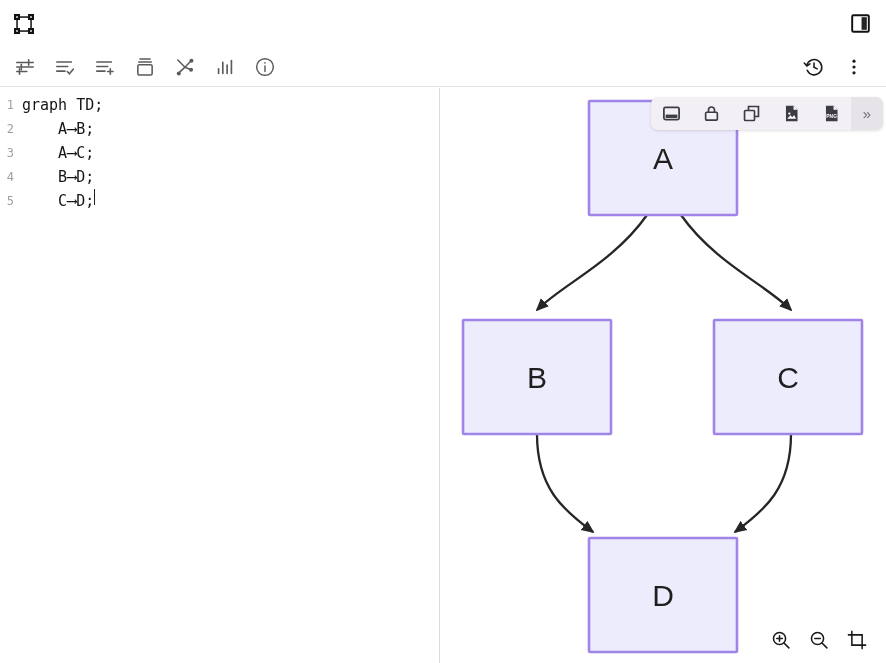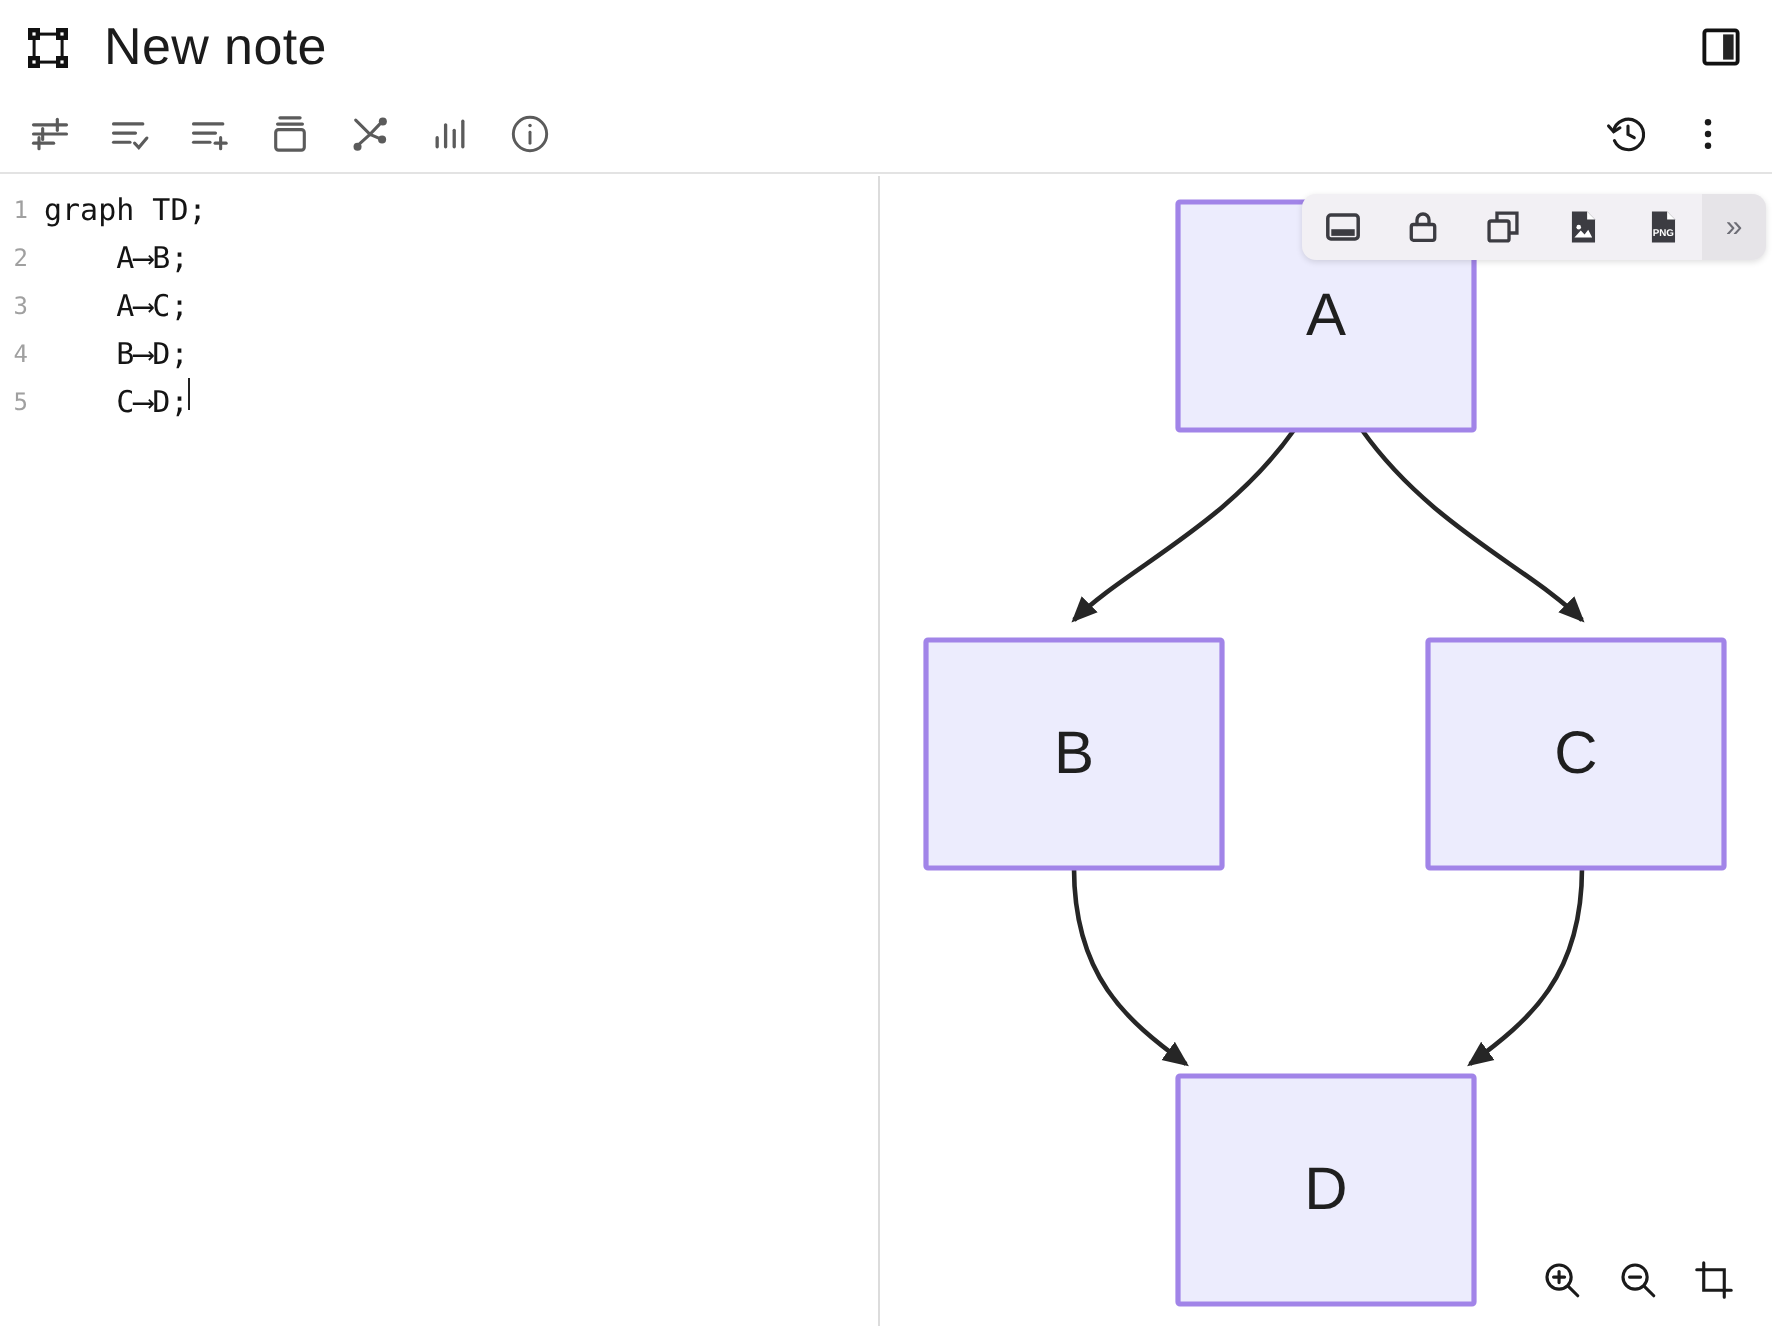--- a/index.html
+++ b/index.html
@@ -108,21 +108,20 @@
         <rect x="4.2" y="4.2" width="1.6" height="1.6" fill="#fff"></rect>
         <rect x="18.2" y="4.2" width="1.6" height="1.6" fill="#fff"></rect>
         <rect x="4.2" y="18.2" width="1.6" height="1.6" fill="#fff"></rect>
         <rect x="18.2" y="18.2" width="1.6" height="1.6" fill="#fff"></rect>
         <rect x="8" y="4.3" width="8" height="1.5" fill="#111"></rect>
         <rect x="8" y="18.3" width="8" height="1.5" fill="#111"></rect>
         <rect x="4.3" y="8" width="1.5" height="8" fill="#111"></rect>
         <rect x="18.3" y="8" width="1.5" height="8" fill="#111"></rect>
       </svg>
     </span>
-    <div class="note-title">New note</div>
     <div class="header-right">
       <span class="panel-toggle">
         <svg width="21" height="21" viewBox="0 0 24 24">
           <rect x="2.5" y="2.5" width="19" height="19" rx="1.5" fill="none" stroke="#111" stroke-width="2.2"></rect>
           <rect x="13.2" y="4.8" width="6" height="14.4" fill="#111" opacity="0.92"></rect>
         </svg>
       </span>
     </div>
   </div>
 

